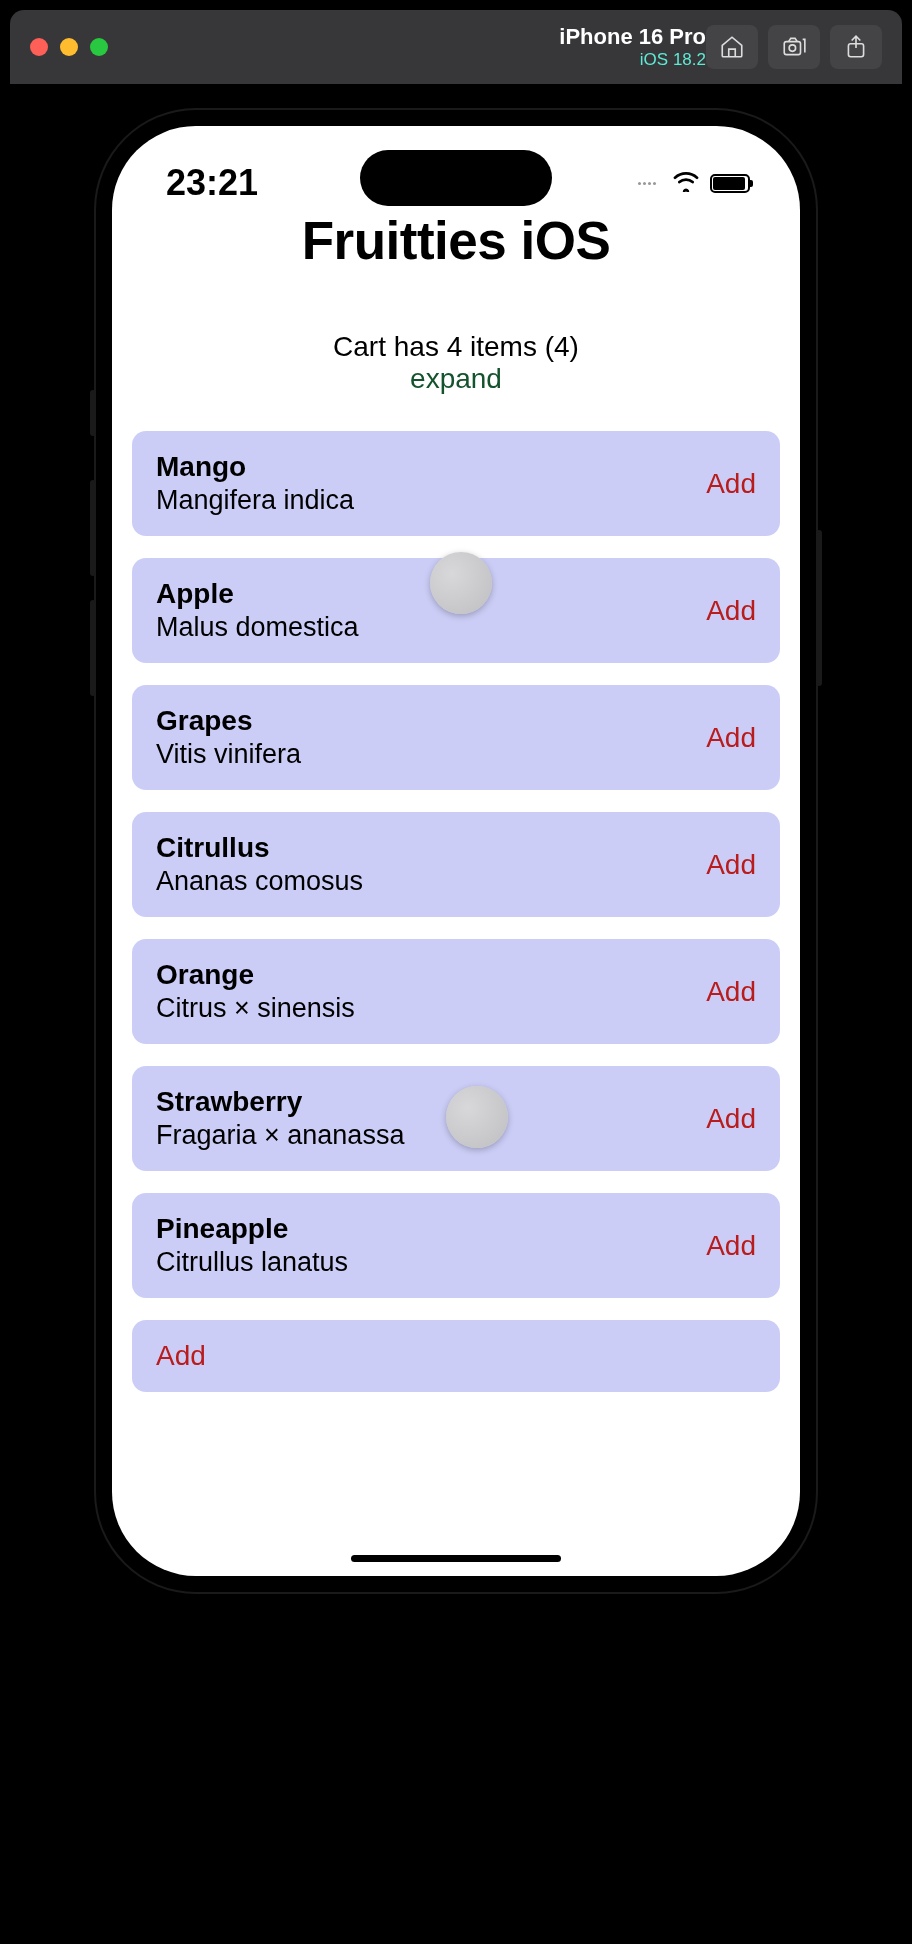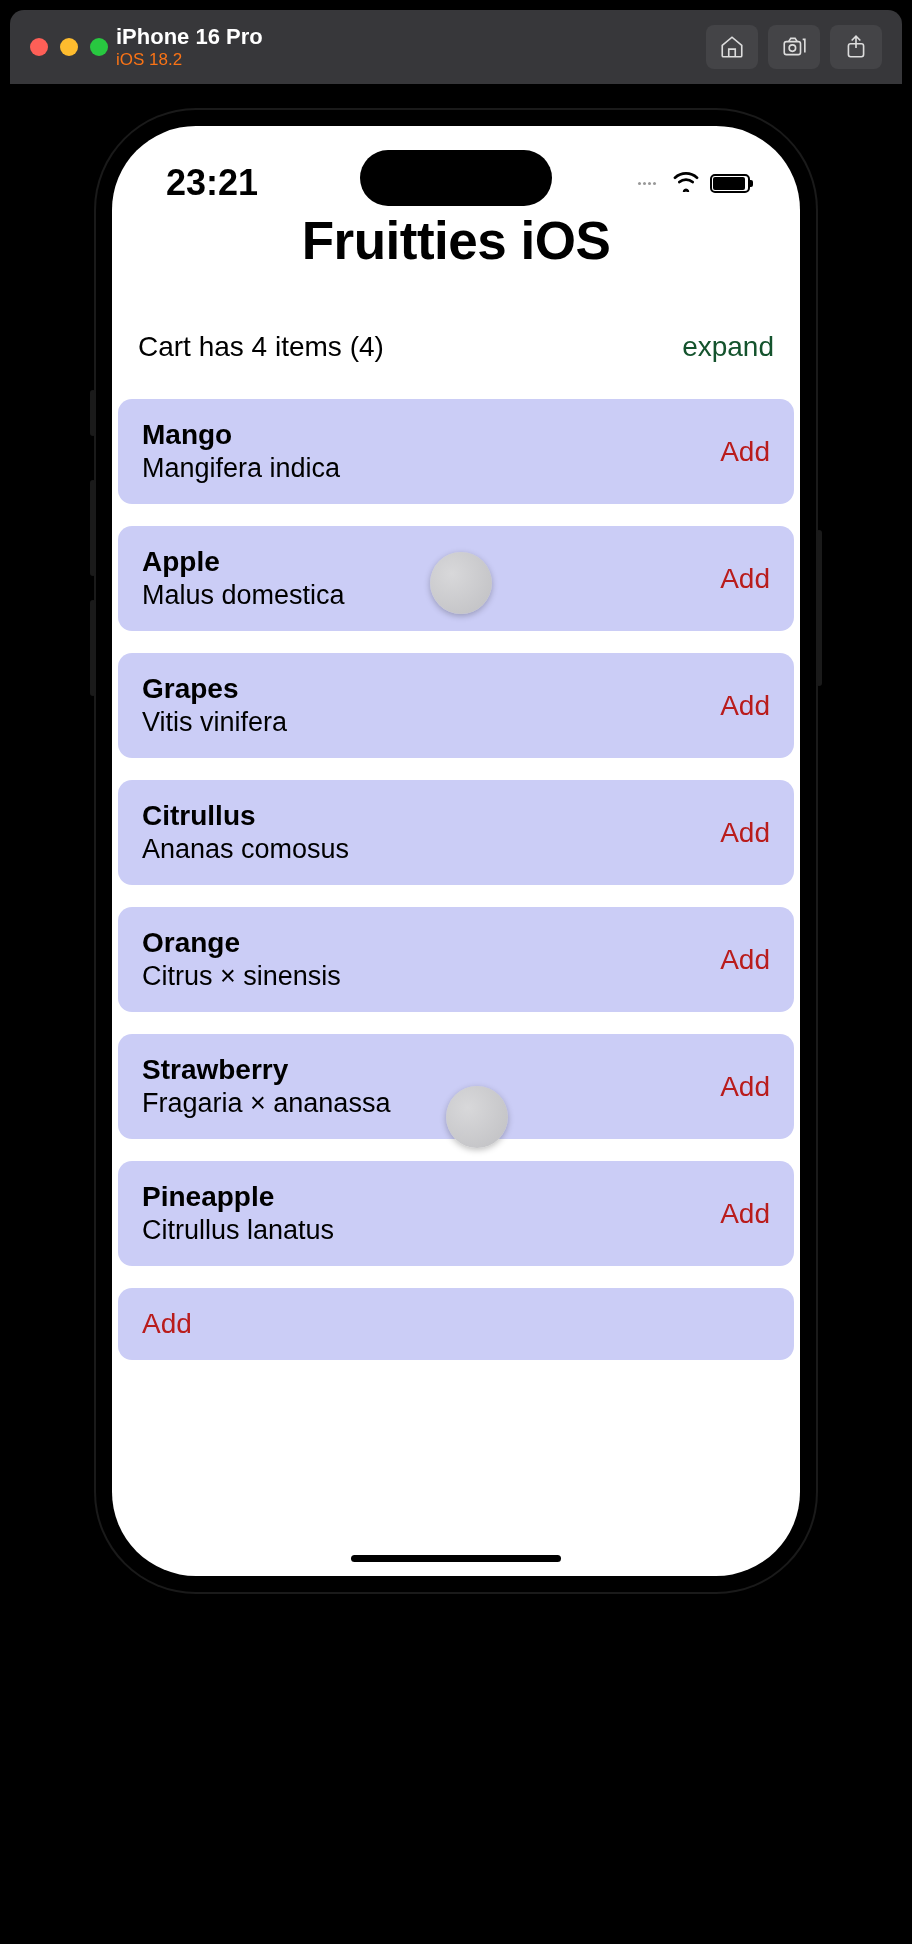--- a/index.html
+++ b/index.html
@@ -17,23 +17,23 @@
       display: flex;
       align-items: center;
       justify-content: space-between;
       margin: 10px 10px 0 10px;
     }
     .traffic-lights { display: flex; gap: 12px; align-items: center; }
     .traffic-light { width: 18px; height: 18px; border-radius: 50%; }
     .tl-red { background: #fe5f57; }
     .tl-yellow { background: #febc2e; }
     .tl-green { background: #28c840; }
-    .sim-title-block { margin-left: 8px; flex: 1; }
+    .sim-title-block { margin-left: 26px; flex: 1; text-align: right; }
     .sim-title { color: #fff; font-size: 22px; font-weight: 600; }
-    .sim-subtitle { color: #f97316; font-size: 17px; }
+    .sim-subtitle { color: #5eead4; font-size: 17px; }
     .sim-actions { display: flex; gap: 10px; }
     .sim-action {
       width: 52px; height: 44px;
       background: #444447;
       border-radius: 8px;
       display: flex; align-items: center; justify-content: center;
       color: #ddd;
     }
     .sim-action svg { width: 26px; height: 26px; stroke: #ddd; fill: none; stroke-width: 1.5; }
     .phone-area {
@@ -109,25 +109,26 @@
       font-size: 53px;
       font-weight: 800;
       letter-spacing: -0.5px;
     }
     .cart-row {
       display: flex;
       justify-content: space-between;
       align-items: center;
       padding: 0 26px;
       margin-top: 60px;
+      flex-direction: column;
     }
     .cart-text { font-size: 28px; }
     .expand-link { font-size: 28px; color: #14532d; }
     .list {
-      padding: 0 6px;
+      padding: 0 20px;
       margin-top: 36px;
     }
     .card {
       background: #cbcdf6;
       border-radius: 14px;
       padding: 20px 24px;
       margin-bottom: 22px;
       display: flex;
       justify-content: space-between;
       align-items: center;

